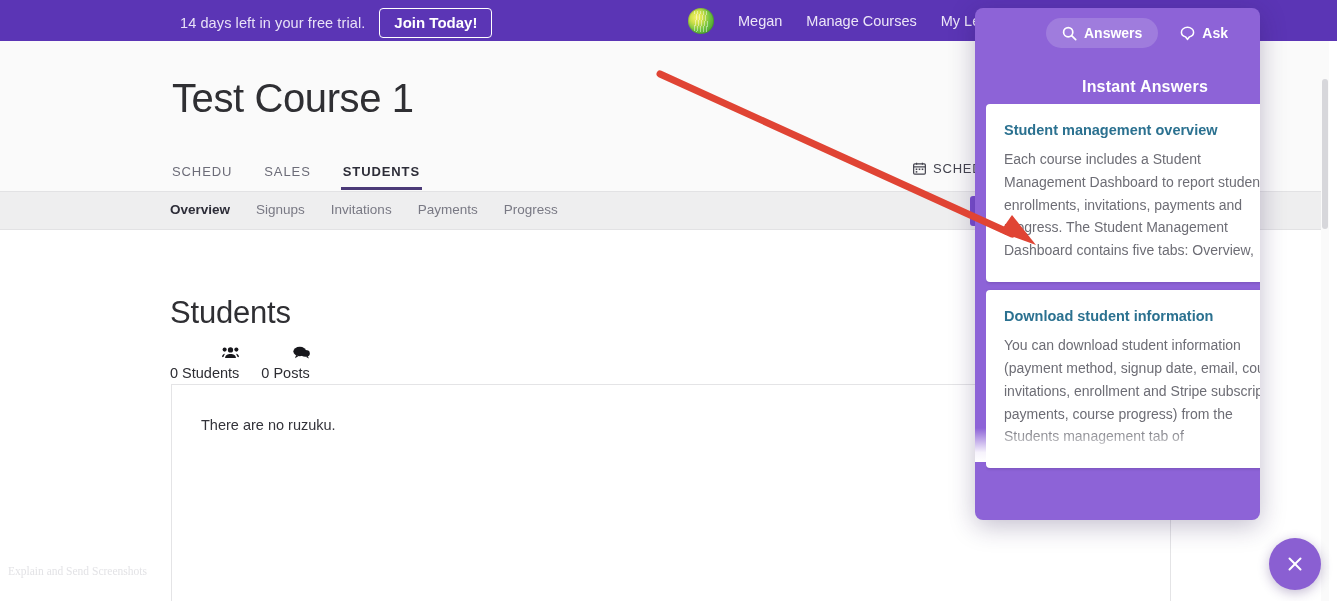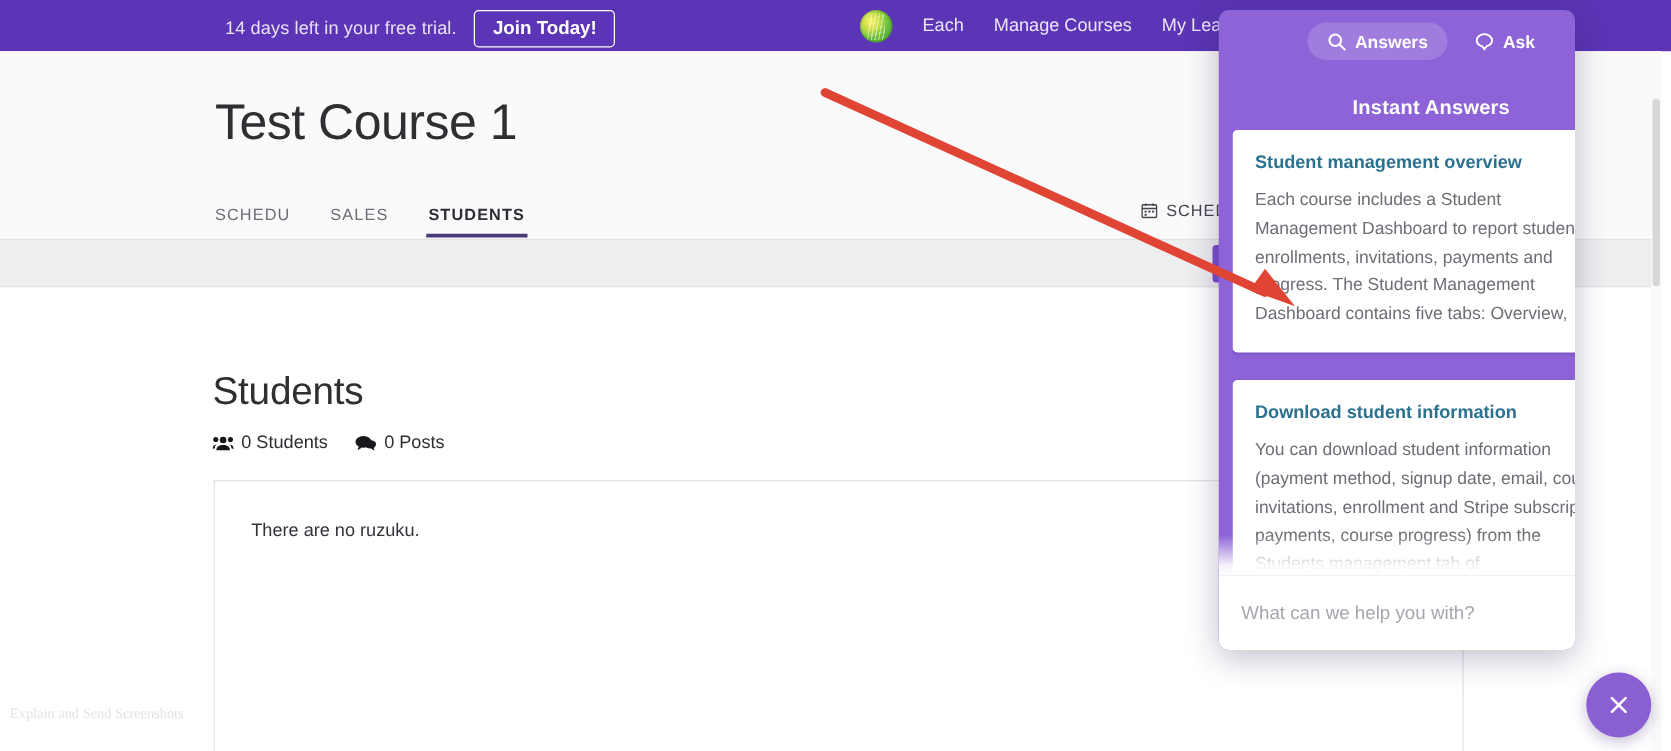--- a/index.html
+++ b/index.html
@@ -80,21 +80,21 @@
     background: #7a4fd1; border-radius: 3px;
   }
 
   
   .content { position: absolute; left: 0; top: 189px; width: 1329px; bottom: 0; background: #ffffff; }
   .h-students {
     position: absolute; left: 170px; top: 65px;
     font-size: 31px; color: #2f2f33; font-weight: normal; letter-spacing: -.2px;
   }
   .meta { position: absolute; left: 170px; top: 116px; display: flex; gap: 22px; align-items: center; }
-  .meta-item { display: flex; align-items: center; gap: 6px; font-size: 14.5px; color: #2d2d33; }
+  .meta-item { display: flex; align-items: flex-end; gap: 6px; font-size: 14.5px; color: #2d2d33; flex-direction: column; }
   .meta-ic { display: block; }
   .members-card {
     position: absolute; left: 171px; top: 154px; right: 158px; bottom: 0;
     background: #ffffff; border: 1px solid #e4e4e6; border-bottom: none;
   }
   .members-empty { position: absolute; left: 29px; top: 32px; font-size: 14.5px; color: #33333a; }
 
   
   .beacon {
     position: absolute; left: 975px; top: 8px; width: 285px; height: 512px;
@@ -110,21 +110,21 @@
   }
   .bt.active { background: rgba(255,255,255,.16); }
   .beacon-title {
     position: absolute; left: 0; top: 70px; width: 340px; text-align: center;
     color: #ffffff; font-size: 16px; font-weight: bold; letter-spacing: .2px;
   }
   .answers-scroll {
     position: absolute; left: 11px; top: 96px; width: 318px; height: 375px; overflow: hidden;
   }
   .ans-card {
-    background: #ffffff; border-radius: 4px; margin-bottom: 22px; padding: 18px 18px 20px 18px;
+    background: #ffffff; border-radius: 4px; margin-bottom: 8px; padding: 18px 18px 20px 18px;
     box-shadow: 0 1px 3px rgba(30,10,60,.18); cursor: pointer;
   }
   .ans-title { color: #2b7190; font-size: 14.5px; font-weight: bold; margin-bottom: 10px; }
   .ans-body { color: #6d6d75; font-size: 14px; line-height: 1.63; }
   .fade {
     position: absolute; left: 0; bottom: 58px; width: 340px; height: 34px;
     background: linear-gradient(to bottom, rgba(255,255,255,0) 0%, rgba(255,255,255,.92) 72%, #fff 100%);
     pointer-events: none;
   }
   .beacon-search {
@@ -166,21 +166,21 @@
 
 <div id="root">
 
   <div class="topbar">
     <div class="trial-wrap">
       <span class="trial-text">14 days left in your free trial.</span>
       <button class="join-btn">Join Today!</button>
     </div>
     <div class="topnav">
       <span class="avatar"></span>
-      <span class="navlink">Each</span>
+      <span class="navlink">Megan</span>
       <span class="navlink">Manage Courses</span>
       <span class="navlink">My Learni</span>
     </div>
   </div>
 
   <div class="page">
 
     <h1 class="course-title">Test Course 1</h1>
 
     <div class="tabrow">
@@ -198,20 +198,27 @@
           <rect x="3.3" y="8" width="2" height="1.9" fill="#43434e"></rect>
           <rect x="7" y="8" width="2" height="1.9" fill="#43434e"></rect>
           <rect x="10.7" y="8" width="2" height="1.9" fill="#43434e"></rect>
           <rect x="3.3" y="11.2" width="2" height="1.9" fill="#43434e"></rect>
         </svg>
         <span>SCHEDU</span>
       </div>
     </div>
 
     <div class="subrow">
+      <div class="subtabs">
+        <div class="subtab active">Overview</div>
+        <div class="subtab">Signups</div>
+        <div class="subtab">Invitations</div>
+        <div class="subtab">Payments</div>
+        <div class="subtab">Progress</div>
+      </div>
       <div class="purple-btn"></div>
     </div>
 
     <div class="content">
       <h2 class="h-students">Students</h2>
 
       <div class="meta">
         <div class="meta-item">
           <svg class="meta-ic" width="17" height="13" viewBox="0 0 20 14">
             <circle cx="10" cy="4" r="3.1" fill="#17171c"></circle>
@@ -271,27 +278,20 @@
       </div>
       <div class="ans-card">
         <div class="ans-title">Download student information</div>
         <div class="ans-body">You can download student information (payment method, signup date, email, course invitations, enrollment and Stripe subscription payments, course progress) from the Students management tab of</div>
       </div>
 
     </div>
 
     <div class="fade"></div>
 
-    <div class="beacon-search">
-      <input type="text" placeholder="What can we help you with?" style="">
-      <svg width="18" height="18" viewBox="0 0 16 16">
-        <circle cx="6.6" cy="6.6" r="4.9" fill="none" stroke="#b5b5bd" stroke-width="1.4"></circle>
-        <line x1="10.3" y1="10.3" x2="14.6" y2="14.6" stroke="#b5b5bd" stroke-width="1.4" stroke-linecap="round"></line>
-      </svg>
-    </div>
   </div>
 
   <div class="close-fab">
     <svg width="22" height="22" viewBox="0 0 24 24">
       <line x1="6" y1="6" x2="18" y2="18" stroke="#ffffff" stroke-width="2.2" stroke-linecap="round"></line>
       <line x1="18" y1="6" x2="6" y2="18" stroke="#ffffff" stroke-width="2.2" stroke-linecap="round"></line>
     </svg>
   </div>
 
   <svg class="arrow-layer">

